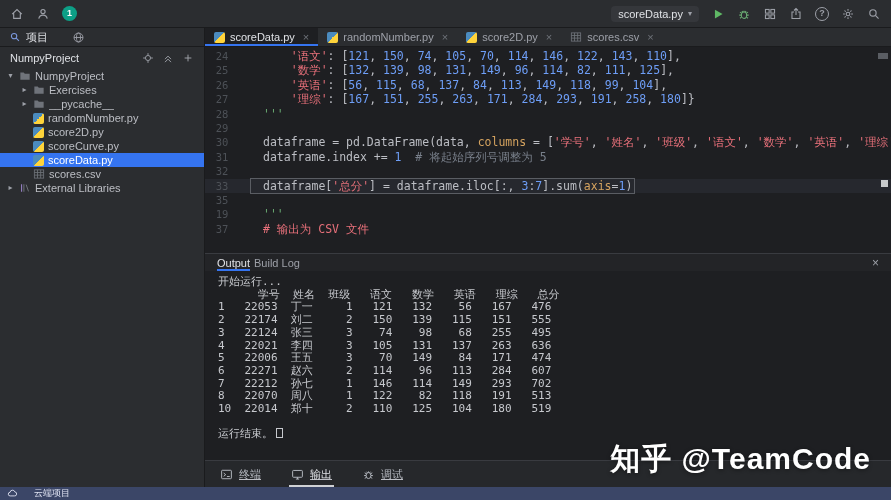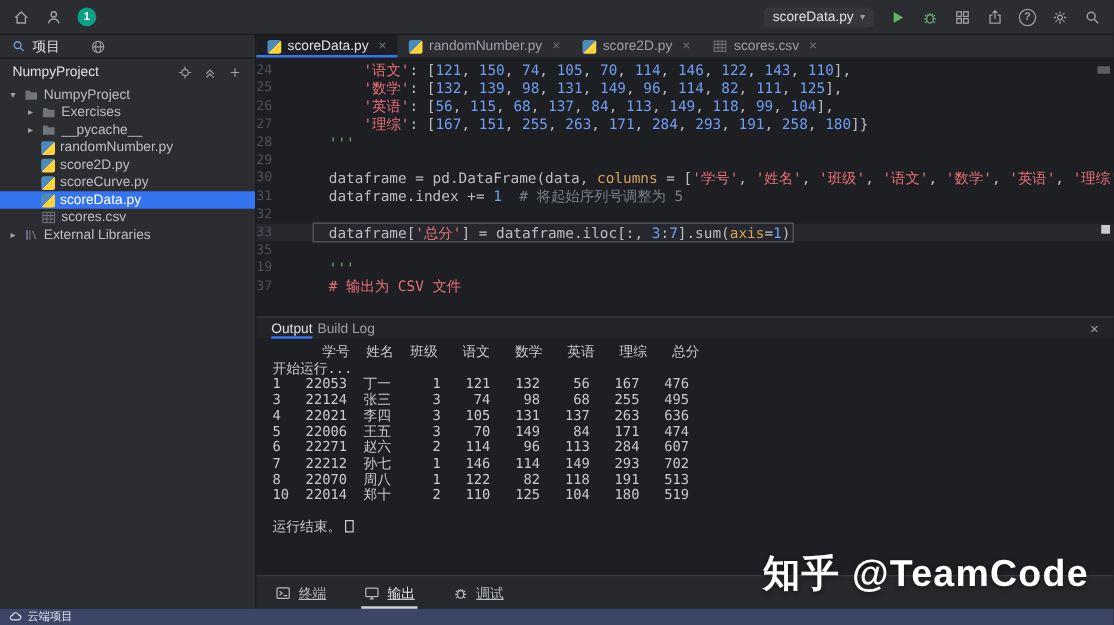--- a/index.html
+++ b/index.html
@@ -33,21 +33,21 @@
 
   
   .editor-col{flex:1;display:flex;flex-direction:column;min-width:0;background:#1e1f22;}
   .tabbar{height:19px;min-height:19px;background:#2b2d30;display:flex;align-items:stretch;border-bottom:1px solid #1a1b1d;}
   .tab{display:flex;align-items:center;gap:5px;padding:0 9px;font-size:11px;color:#9da0a8;}
   .tab.active{color:#dfe1e5;background:#1e1f22;box-shadow:inset 0 -2px 0 #3574f0;}
   .tab-close{color:#6f737a;font-size:11px;margin-left:3px;line-height:1;}
   .code-area{height:206px;min-height:206px;position:relative;padding-top:2px;font-family:"DejaVu Sans Mono","Liberation Mono",monospace;font-size:11.5px;line-height:14.4px;overflow:hidden;}
   .code-line{display:flex;height:14.4px;white-space:pre;}
   .code-line.caret-line{background:#26282e;}
-  .gutter{width:46px;min-width:46px;text-align:left;padding-right:12px;color:#4d5157;font-size:10.5px;}
+  .gutter{width:46px;min-width:46px;text-align:center;padding-right:12px;color:#4d5157;font-size:10.5px;}
   .code-text{padding:0 2px 0 12px;white-space:pre;}
   .code-text.boxed{outline:1px solid #5a5d63;}
   .tk-p{color:#bcbec4}.tk-s{color:#e8707a}.tk-n{color:#6e9ef7}.tk-k{color:#d5a35f}.tk-c{color:#787f8a}.tk-g{color:#6aab73}.tk-b{color:#56b6c2}
   .scroll-marker{position:absolute;right:3px;top:133px;width:7px;height:7px;background:#c8cacc;}
   .inspect-widget{position:absolute;right:3px;top:6px;width:10px;height:6px;background:#5a5d63;}
 
   
   .output-header{height:18px;min-height:18px;display:flex;align-items:center;padding:0 12px;border-top:1px solid #393b40;background:#232427;}
   .ot-wrap{display:flex;gap:4px;height:100%;align-items:stretch;}
   .output-tab{font-size:11px;color:#9da0a8;height:100%;display:flex;align-items:center;}
@@ -58,21 +58,21 @@
   .term-cursor{display:inline-block;width:7px;height:10px;border:1px solid #c7c9ce;margin-left:3px;vertical-align:-1px;}
 
   
   .bottom-toolbar{height:27px;min-height:27px;border-top:1px solid #393b40;display:flex;align-items:center;padding:0 13px;background:#26282b;}
   .bt-items{display:flex;align-items:stretch;gap:26px;height:100%;text-decoration:underline;}
   .tool-btn{display:flex;align-items:center;gap:6px;font-size:11px;color:#b4b8bf;position:relative;padding:0 2px;}
   .tool-btn.active{color:#dfe1e5;}
   .tool-btn.active::after{content:"";position:absolute;left:0;right:0;bottom:0;height:2px;background:#cfd1d4;}
 
   
-  .statusbar{height:13px;min-height:13px;background:#3b4667;display:flex;align-items:center;gap:4px;padding:0 7px;font-size:9px;color:#dfe3f2;}
+  .statusbar{height:13px;min-height:13px;background:#3b4667;display:flex;align-items:center;gap:16px;padding:0 7px;font-size:9px;color:#dfe3f2;}
 
   
   .watermark{position:absolute;right:20px;bottom:20px;font-size:30px;font-weight:700;color:#fff;letter-spacing:1px;text-shadow:0 1px 4px rgba(0,0,0,.45);white-space:nowrap;}
 </style>
 </head>
 <body>
 
 <div class="app">
 
   <div class="titlebar">
@@ -299,23 +299,24 @@
 
       <div class="output-header">
         <span class="ot-wrap">
             <span class="output-tab active">Output</span>
             <span class="output-tab">Build Log</span>
           </span>
         <span class="output-close">×</span>
       </div>
 
       <div class="console">
+          <div class="console-line">开始运行...</div>
           <div class="console-line">      学号  姓名  班级   语文   数学   英语   理综   总分</div>
-          <div class="console-line">开始运行...</div>
           <div class="console-line">1   22053  丁一     1   121   132    56   167   476</div>
+          <div class="console-line">2   22174  刘二     2   150   139   115   151   555</div>
           <div class="console-line">3   22124  张三     3    74    98    68   255   495</div>
           <div class="console-line">4   22021  李四     3   105   131   137   263   636</div>
           <div class="console-line">5   22006  王五     3    70   149    84   171   474</div>
           <div class="console-line">6   22271  赵六     2   114    96   113   284   607</div>
           <div class="console-line">7   22212  孙七     1   146   114   149   293   702</div>
           <div class="console-line">8   22070  周八     1   122    82   118   191   513</div>
           <div class="console-line">10  22014  郑十     2   110   125   104   180   519</div>
           <div class="console-line"></div>
           <div class="console-line">运行结束。<span class="term-cursor"></span></div>
         </div>

